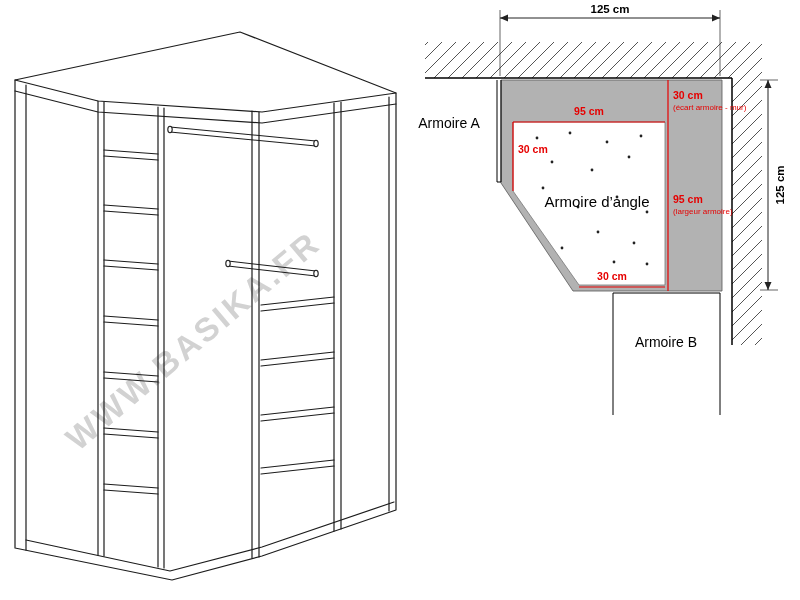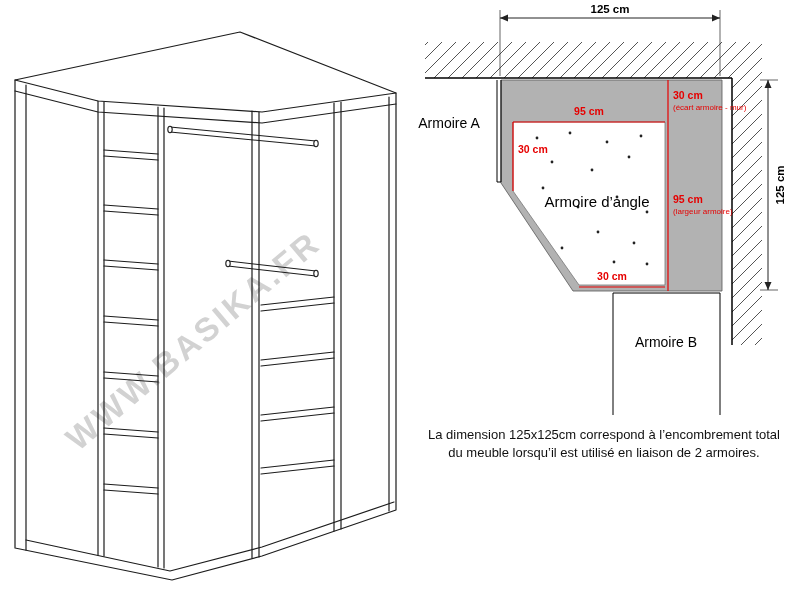--- a/index.html
+++ b/index.html
@@ -167,18 +167,14 @@
     <g stroke="#000" stroke-width="1" fill="none">
       <line x1="213" y1="293" x2="213" y2="415"></line>
       <line x1="320" y1="293" x2="320" y2="415"></line>
       <line x1="213" y1="293" x2="320" y2="293"></line>
     </g>
     <text x="266" y="347" text-anchor="middle" font-size="14" fill="#000">Armoire B</text>
 
     <text x="197" y="207" text-anchor="middle" font-size="15" fill="#000">Armoire d’angle</text>
   </svg>
 
-  <div class="caption">
-    <div>La dimension 125x125cm correspond à l’encombrement total</div>
-    <div>du meuble lorsqu’il est utilisé en liaison de 2 armoires.</div>
-  </div>
 
 </div>
 
 </body></html>

